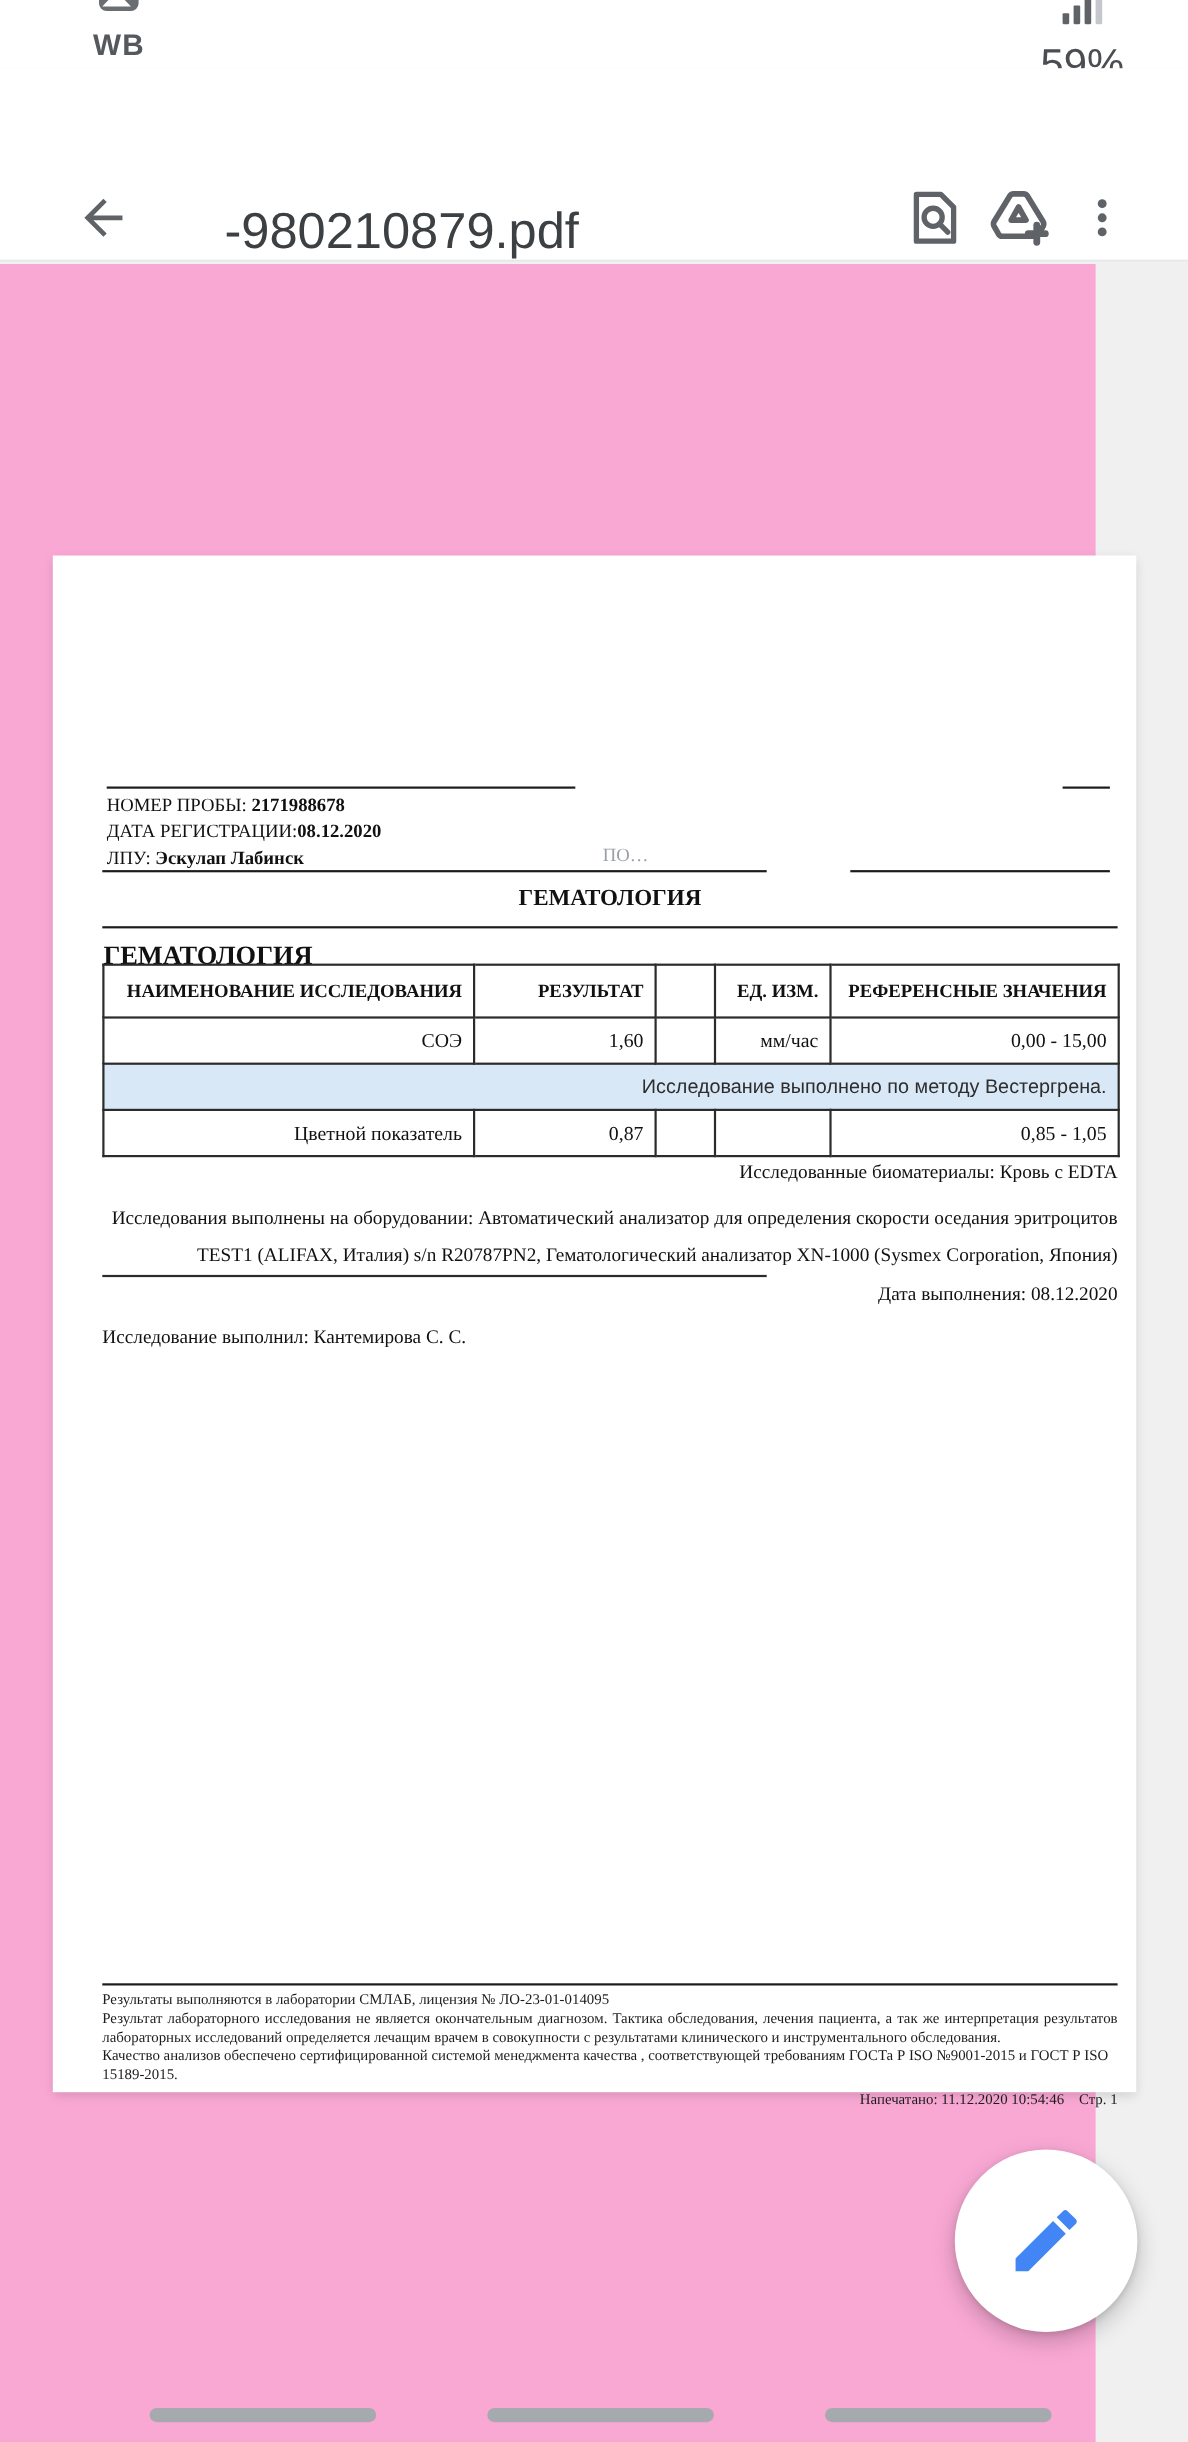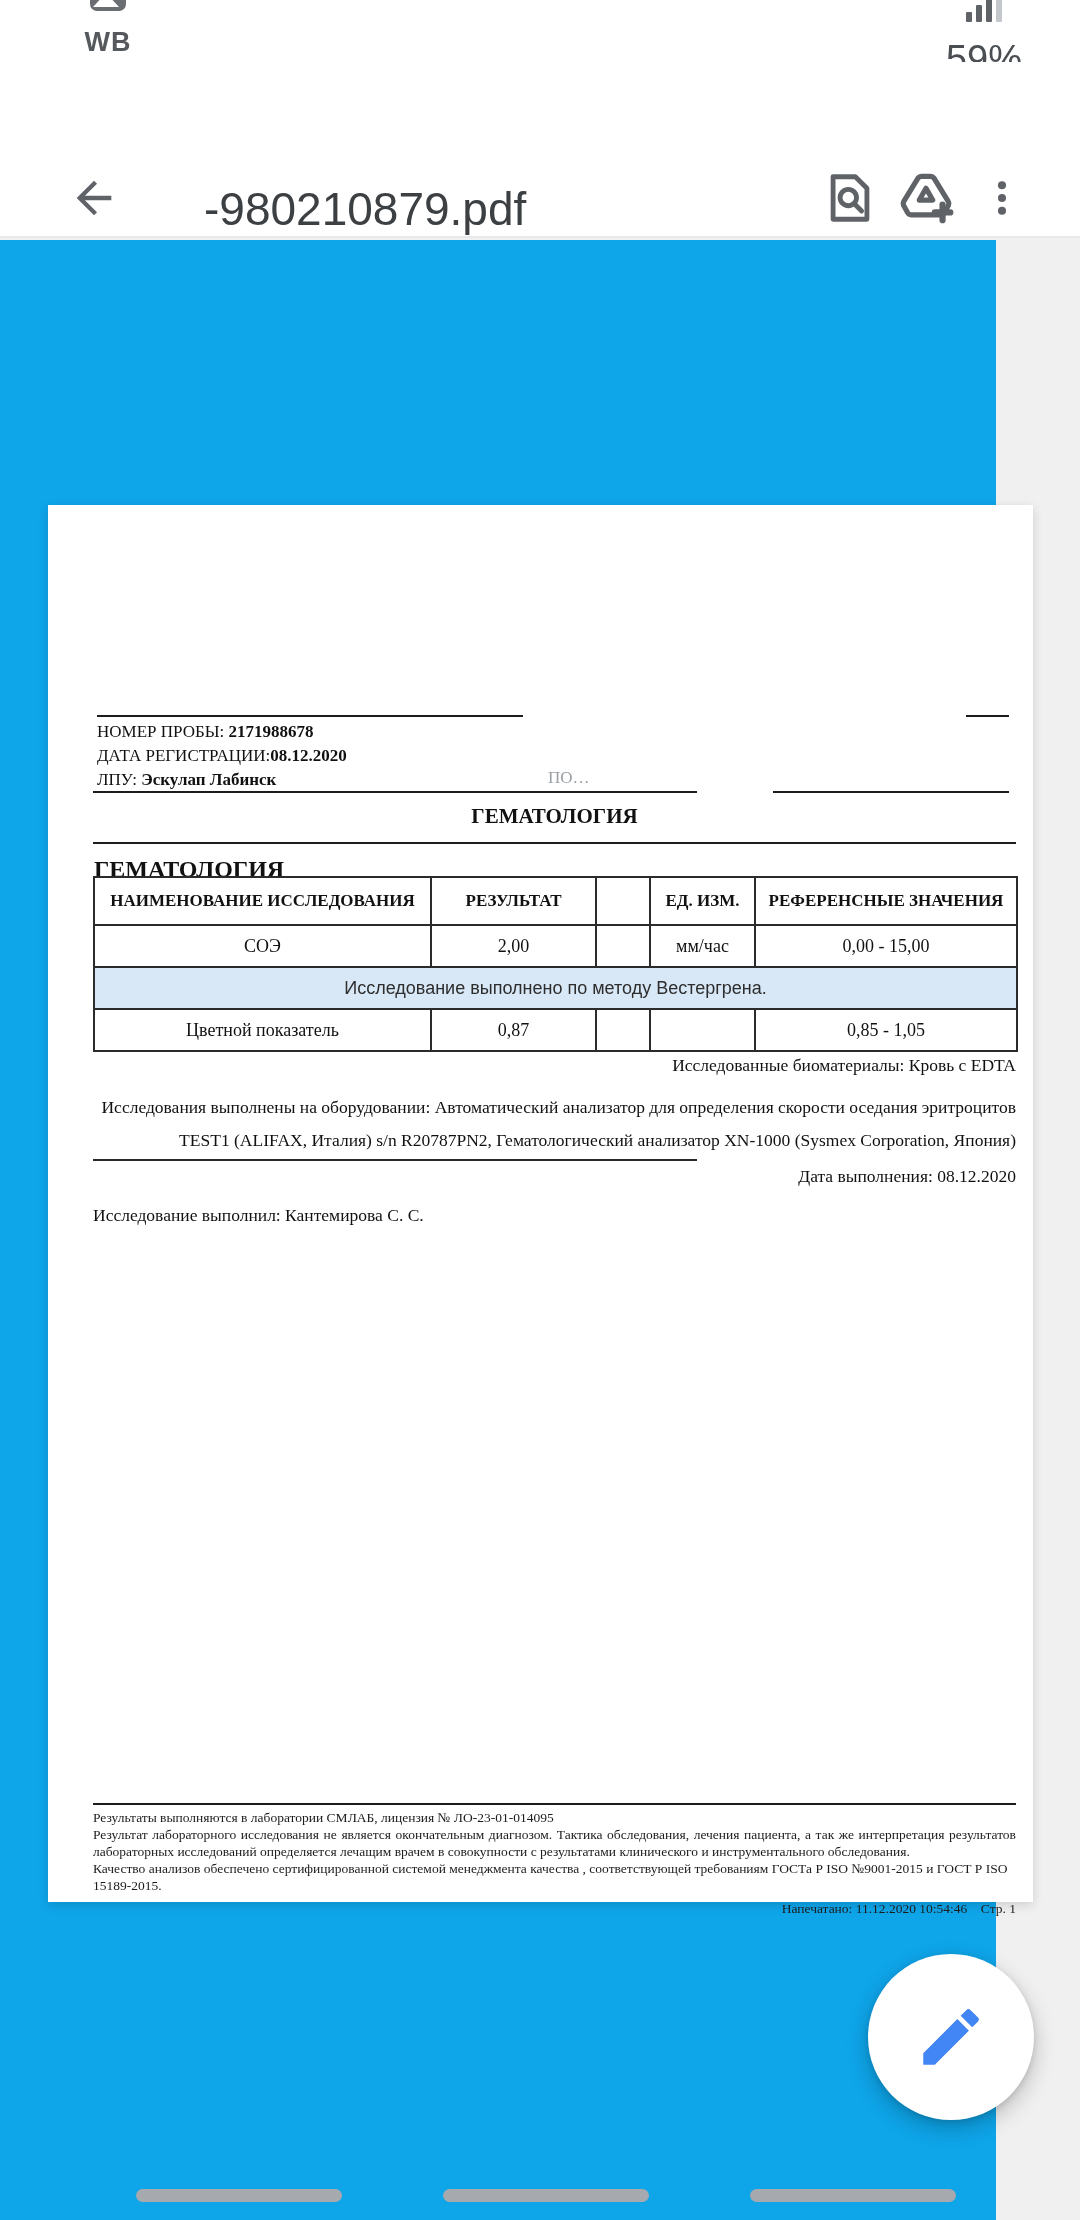--- a/index.html
+++ b/index.html
@@ -28,36 +28,36 @@
   .battery .fill{position:absolute;bottom:0;left:0;width:100%;height:59%;background:#696e73;}
 
   
   .app-bar{position:absolute;top:62px;left:0;width:1080px;height:176px;background:#fff;
     border-bottom:2px solid #e6e8ea;display:flex;align-items:flex-end;box-sizing:border-box;padding:0 40px 0 56px;}
   .ab-title{font-size:46px;color:#3c4043;margin-left:72px;flex:1 1 auto;
     white-space:nowrap;overflow:hidden;text-overflow:ellipsis;}
   .icon-btn{width:76px;height:76px;display:flex;align-items:center;justify-content:center;flex:0 0 auto;}
 
   
-  .content{position:absolute;top:240px;left:0;width:996px;height:1980px;background:#0ea5e9;}
+  .content{position:absolute;top:240px;left:0;width:996px;height:1980px;background:#f9a8d4;}
   .pdf-page{position:absolute;left:48px;top:265px;width:985px;height:1397px;background:#fff;
     box-shadow:0 3px 10px rgba(0,0,0,0.14);}
   .abs{position:absolute;}
   .doc{font-family:"Liberation Serif",serif;color:#111;}
   .hline{position:absolute;height:0;border-top:2px solid #1c1c1c;}
   .doc-small{font-size:17px;line-height:22px;}
   .lbl{font-weight:normal;}
   .val{font-weight:bold;}
   .faint{color:#9aa0a6;}
   .center-title{width:923px;text-align:center;font-weight:bold;font-size:21px;}
   .sec-heading{font-weight:bold;font-size:24px;}
 
   table.results{position:absolute;left:45px;top:371px;width:923px;border-collapse:collapse;table-layout:fixed;
     font-family:"Liberation Serif",serif;}
-  table.results th,table.results td{border:2px solid #2b2b2b;padding:0 10px;text-align:center;vertical-align:middle;}
+  table.results th,table.results td{border:2px solid #2b2b2b;padding:0 10px;text-align:right;vertical-align:middle;}
   table.results th{font-size:17px;font-weight:bold;height:46px;}
   table.results td{font-size:18px;height:40px;}
   td.note-row{background:#d9e8f7;font-family:"Liberation Sans",sans-serif;font-size:18px;color:#2d2d2d;}
 
   .after-table{position:absolute;left:45px;top:549px;width:923px;font-family:"Liberation Serif",serif;
     font-size:17.5px;color:#111;}
   .after-table .r{text-align:right;line-height:23px;}
   .after-table .equip{text-align:right;line-height:33px;margin-top:14px;}
   .equip-line{border:none;border-top:2px solid #2b2b2b;width:604px;margin:2px 0 4px 0;}
   .performed{margin-top:16px;text-align:left;line-height:23px;}
@@ -210,21 +210,21 @@
               <th>НАИМЕНОВАНИЕ ИССЛЕДОВАНИЯ</th>
               <th>РЕЗУЛЬТАТ</th>
               <th></th>
               <th>ЕД. ИЗМ.</th>
               <th>РЕФЕРЕНСНЫЕ ЗНАЧЕНИЯ</th>
             </tr>
           </thead>
         <tbody id="results-body">
             <tr>
               <td>СОЭ</td>
-              <td>2,00</td>
+              <td>1,60</td>
               <td></td>
               <td>мм/час</td>
               <td>0,00 - 15,00</td>
             </tr>
             <tr>
               <td colspan="5" class="note-row">Исследование выполнено по методу Вестергрена.</td>
             </tr>
             <tr>
               <td>Цветной показатель</td>
               <td>0,87</td>

